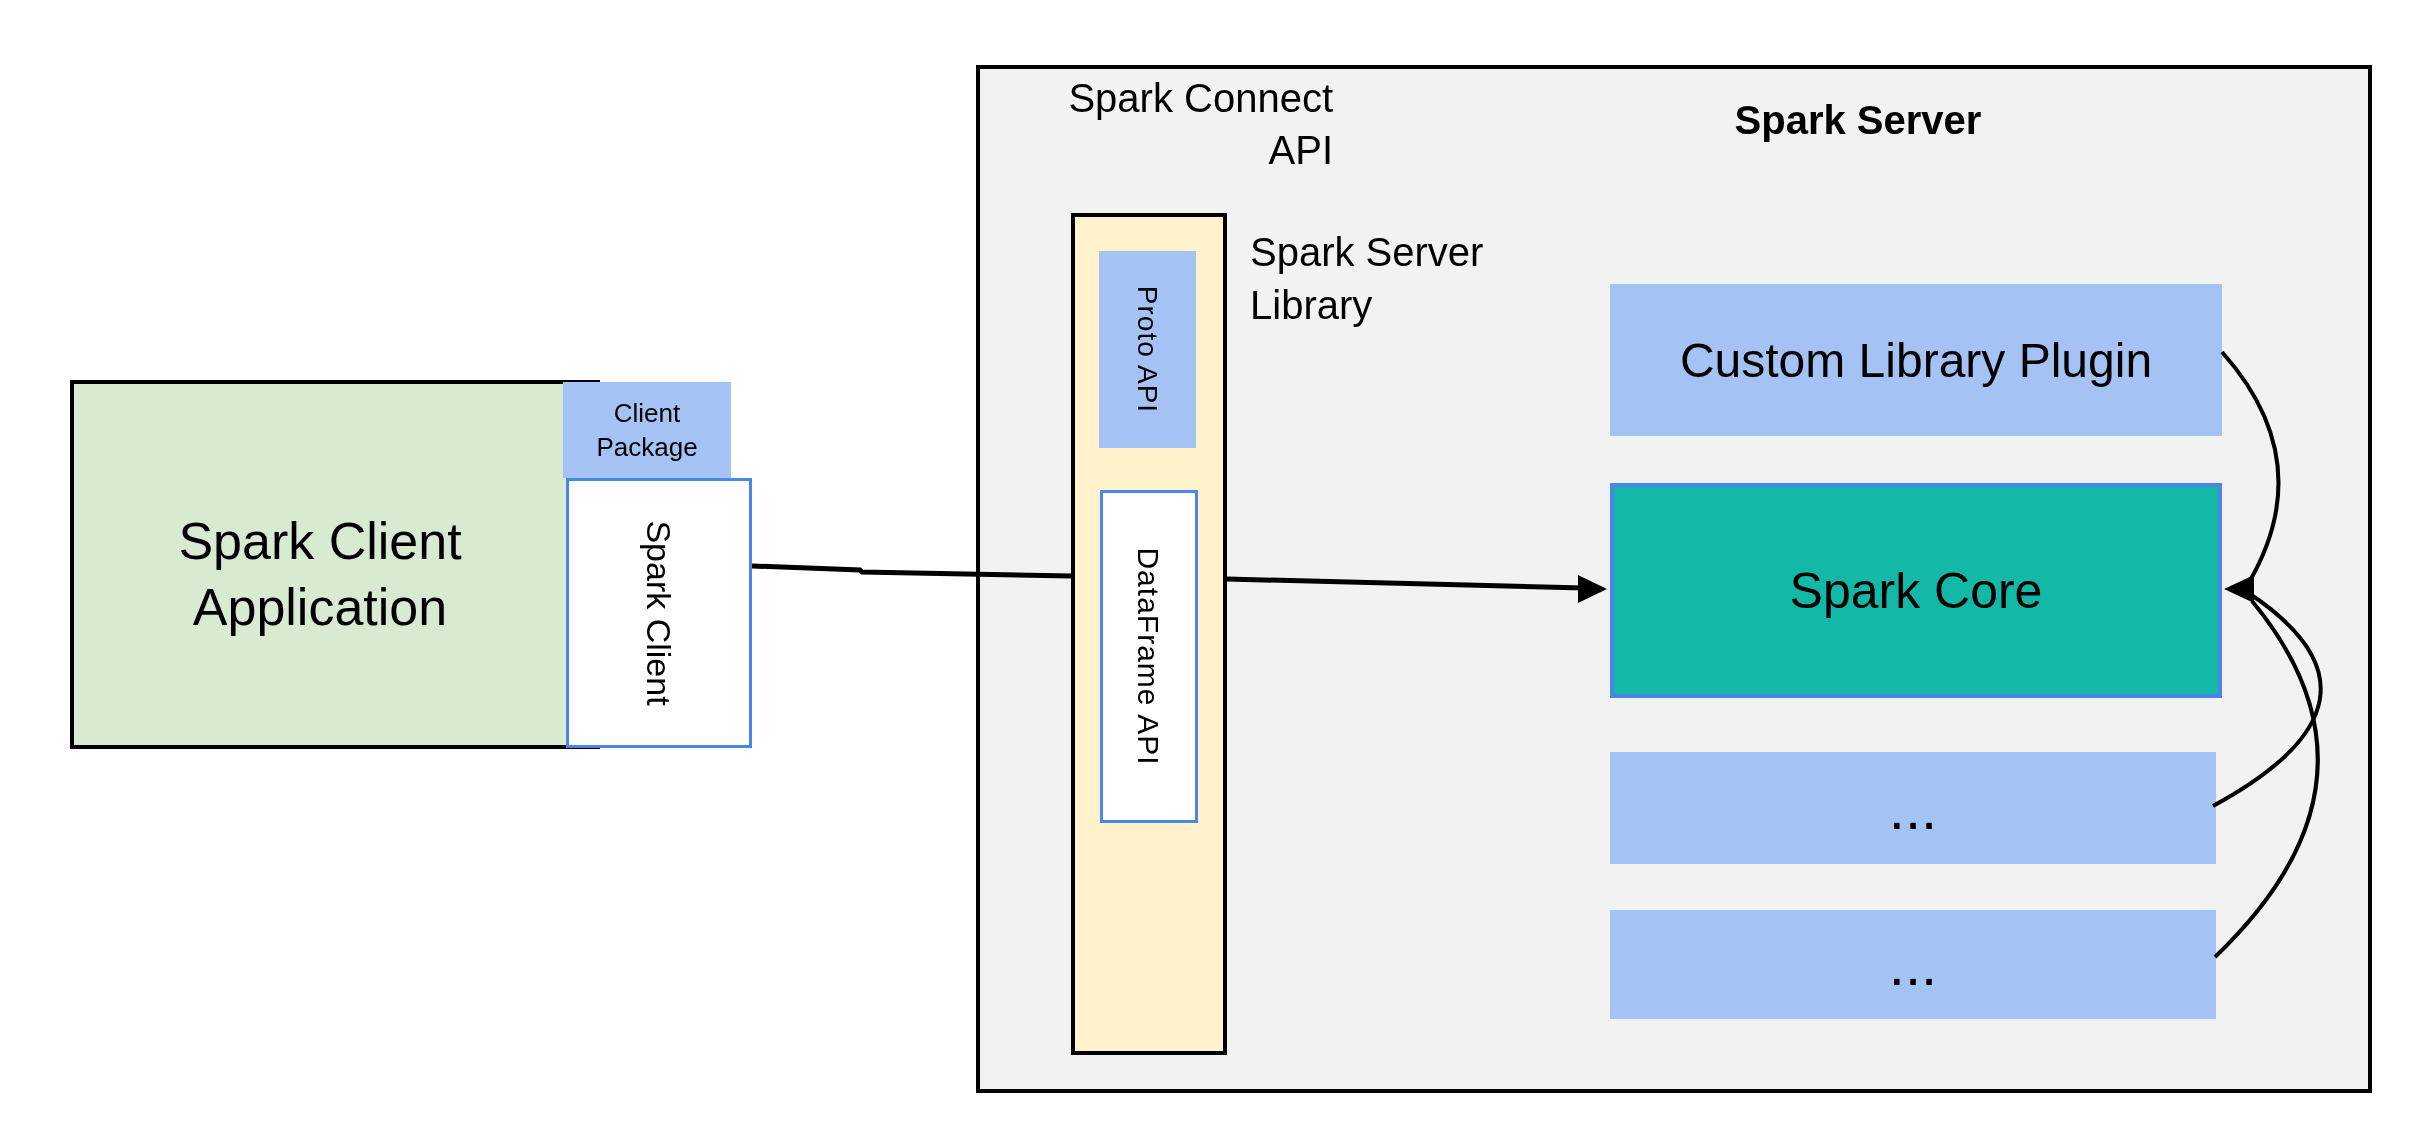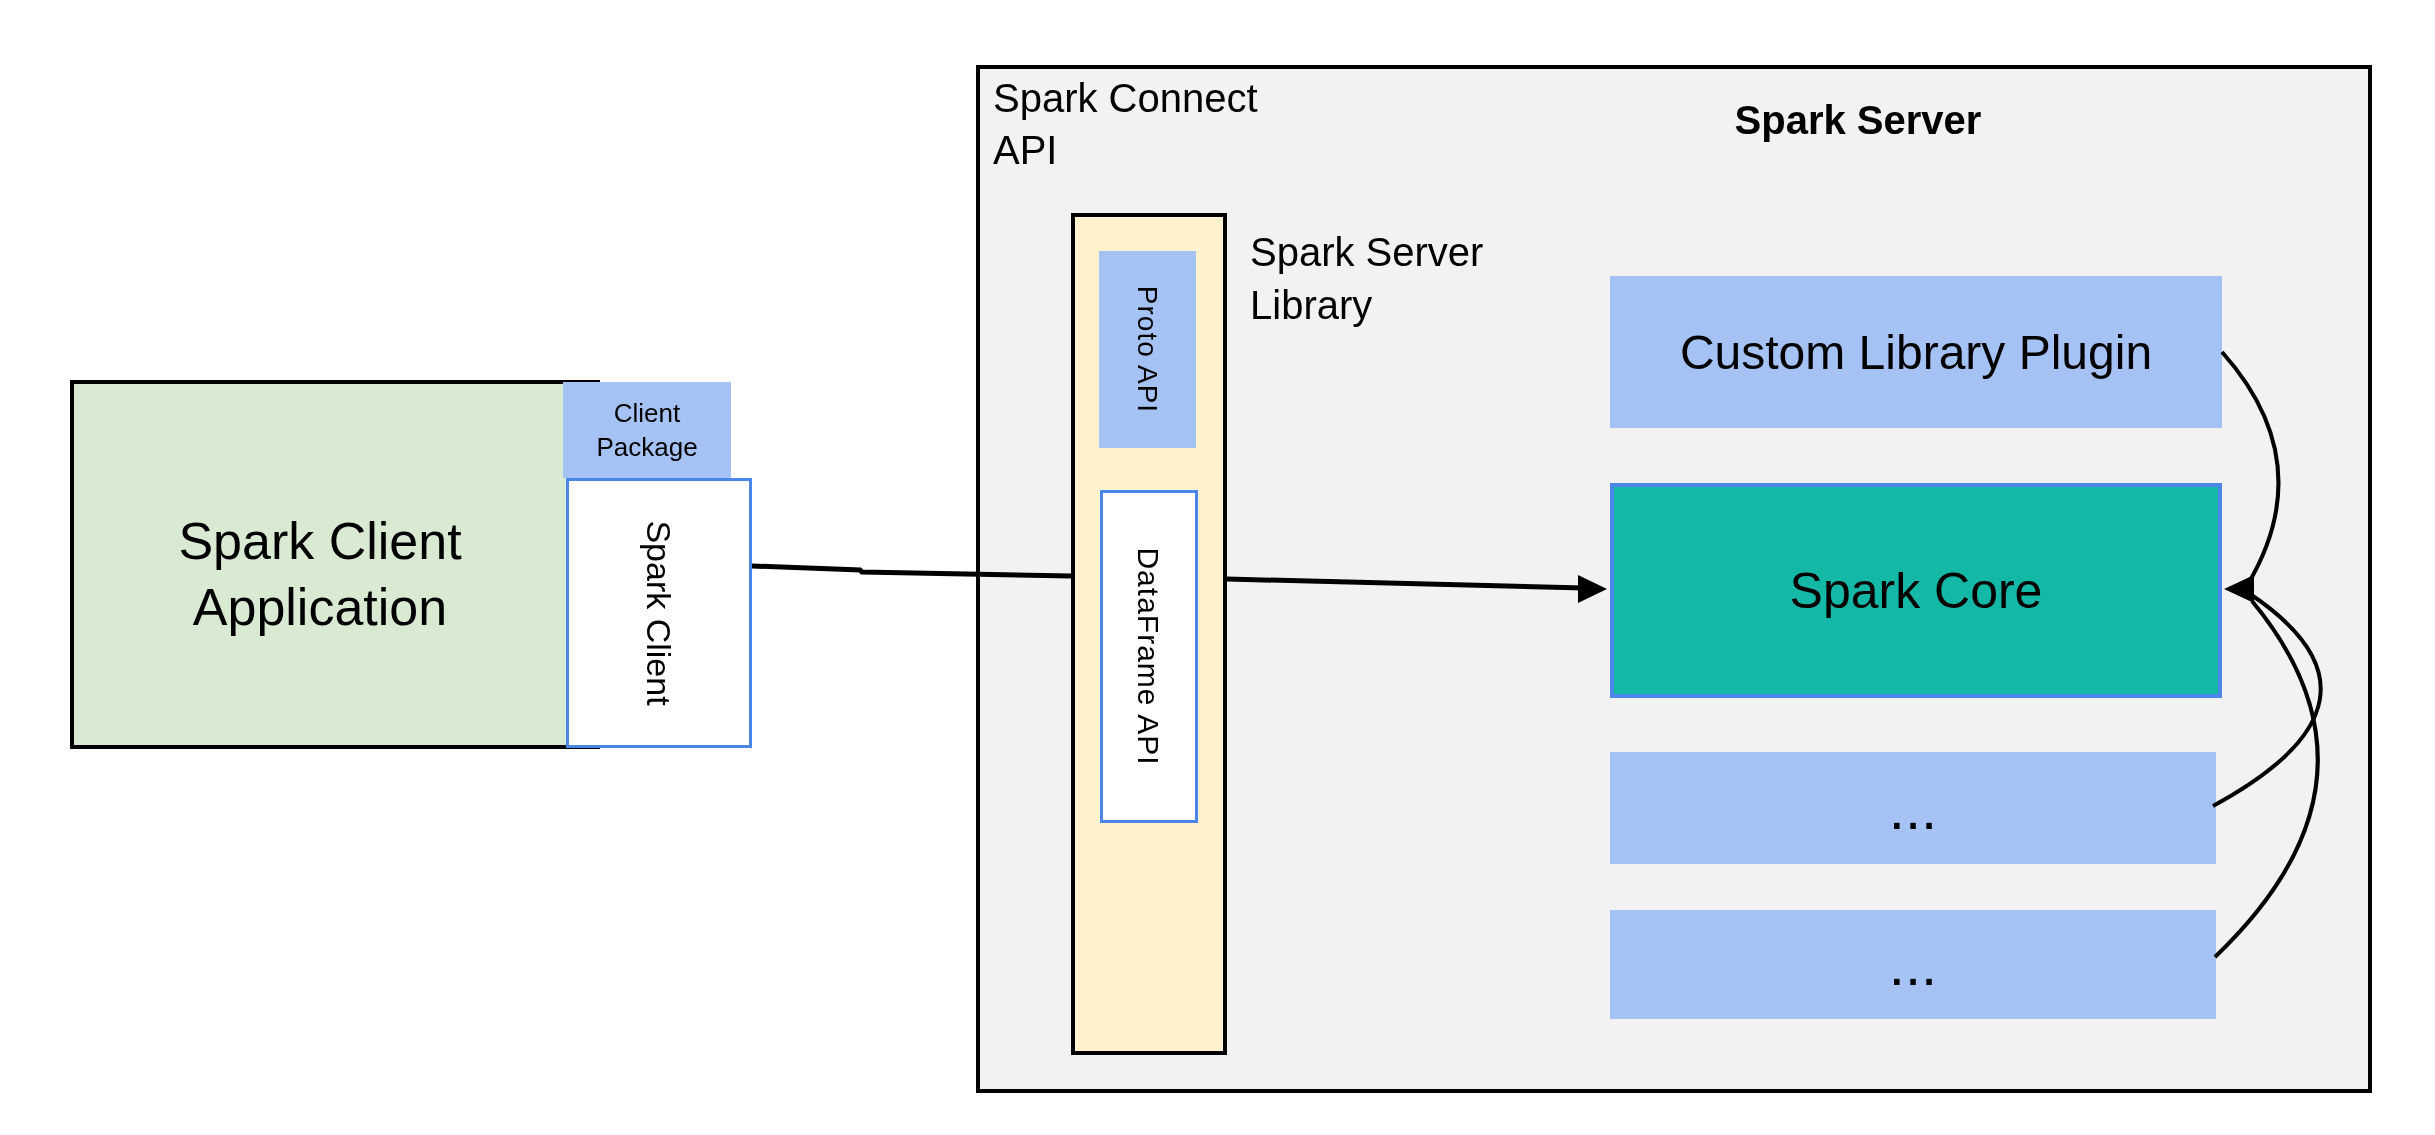--- a/index.html
+++ b/index.html
@@ -18,33 +18,33 @@
   
   .green-box{left:70px;top:380px;width:530px;height:369px;background:var(--green);border:4px solid var(--line);}
   .client-app-label{left:70px;top:508px;width:500px;font-size:52px;line-height:66px;text-align:center;}
   .client-package-box{left:563px;top:382px;width:168px;height:96px;background:var(--blue_fill);font-size:26px;line-height:34px;}
   .spark-client-box{left:566px;top:478px;width:186px;height:270px;background:#fff;border:3px solid var(--blue_border);}
   .rot{transform:rotate(90deg);}
   .spark-client-label{left:524px;top:520px;width:270px;height:186px;font-size:34px;}
 
   
   .server-box{left:976px;top:65px;width:1396px;height:1028px;background:var(--gray);border:4px solid var(--line);}
-  .connect-api-label{left:993px;top:72px;width:340px;font-size:40px;line-height:52px;text-align:left;}
+  .connect-api-label{left:993px;top:72px;width:340px;font-size:40px;line-height:52px;text-align:right;}
   .server-title{left:1698px;top:98px;width:320px;font-size:40px;font-weight:bold;text-align:center;}
 
   
   .library-box{left:1071px;top:213px;width:156px;height:842px;background:var(--yellow);border:4px solid var(--line);}
   .proto-box{left:1099px;top:251px;width:97px;height:197px;background:var(--blue_fill);}
   .proto-label{left:1049px;top:301px;width:197px;height:97px;font-size:28px;letter-spacing:1px;}
   .dataframe-box{left:1100px;top:490px;width:98px;height:333px;background:#fff;border:3px solid var(--blue_border);}
   .dataframe-label{left:982px;top:608px;width:333px;height:97px;font-size:30px;letter-spacing:1px;}
   .library-label{left:1250px;top:226px;width:420px;font-size:40px;line-height:53px;text-align:left;}
 
   
-  .plugin-box{left:1610px;top:276px;width:612px;height:152px;background:var(--blue_fill);font-size:48px;}
+  .plugin-box{left:1610px;top:284px;width:612px;height:152px;background:var(--blue_fill);font-size:48px;}
   .core-box{left:1610px;top:483px;width:612px;height:215px;background:#14b8a6;border:4px solid var(--blue_border);font-size:50px;}
   .dots-box-1{left:1610px;top:752px;width:606px;height:112px;background:var(--blue_fill);font-size:58px;}
   .dots-box-2{left:1610px;top:910px;width:606px;height:109px;background:var(--blue_fill);font-size:58px;}
 
   .arrows{position:absolute;left:0;top:0;width:2435px;height:1135px;pointer-events:none;}
   .arrows path{fill:none;stroke:var(--line);}
   .arrows polygon{fill:var(--line);stroke:none;}
 </style>
 </head>
 <body>

